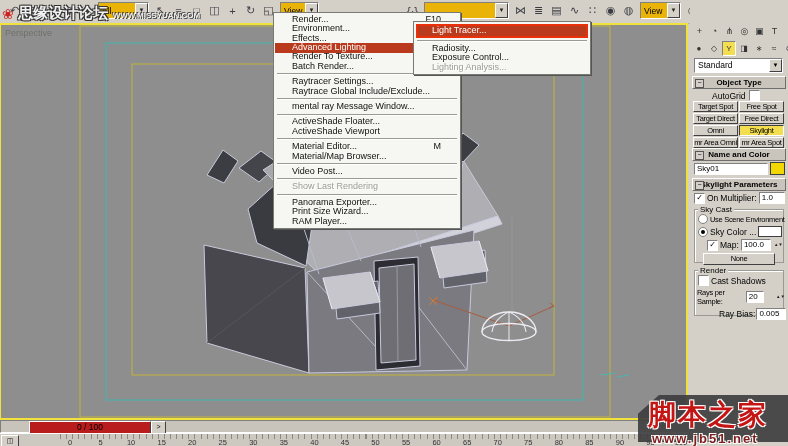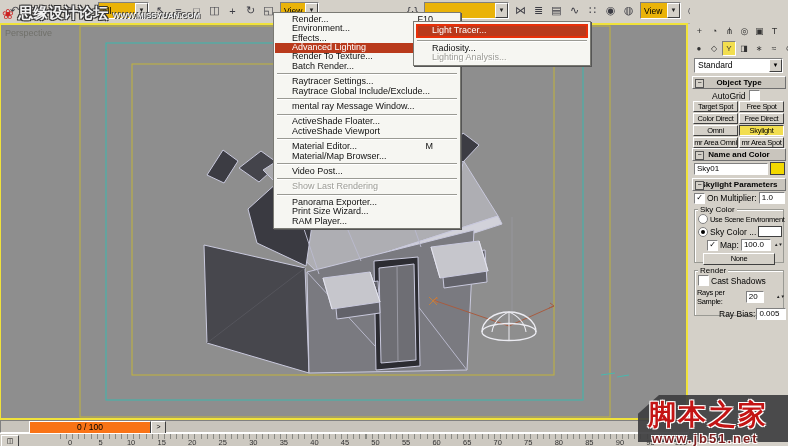--- a/index.html
+++ b/index.html
@@ -30,21 +30,21 @@
   .vp-label{position:absolute;left:4px;top:3px;font-size:9px;color:#70706a;}
   .viewport svg{position:absolute;left:0;top:0;}
 
   
   .menu,.submenu{position:absolute;background:#f6f6f2;border:1px solid #7a7a74;
       box-shadow:1px 1px 0 #555;font-size:9px;color:#111;padding:2px 1px;z-index:40;}
   .menu{left:273px;top:12px;width:184px;}
   .submenu{left:413px;top:21px;width:174px;z-index:41;}
   .menu-item{position:relative;height:9.4px;line-height:9.6px;padding-left:17px;
       display:flex;align-items:center;white-space:nowrap;}
-  .menu-item .shortcut{margin-left:auto;padding-right:26px;}
+  .menu-item .shortcut{margin-left:auto;padding-right:18px;}
   .menu-item .sub-arrow{position:absolute;right:3px;font-size:7px;}
   .menu-sep{height:1px;background:#9a9a94;border-bottom:1px solid #fff;margin:2px 2px;}
   .st-highlighted{background:var(--accent);color:#fff;}
   .st-highlighted-boxed{background:var(--accent);color:#fff;border:2px solid #e8300a;
       height:10px;margin:0 1px 2px 1px;padding-left:14px;}
   .st-disabled{color:#9c9c96;text-shadow:1px 1px 0 #fff;}
 
   
   .cpanel{position:absolute;left:690px;top:0;width:98px;height:446px;background:#d4d0c8;
           font-size:8.5px;color:#000;}
@@ -82,21 +82,21 @@
   .spin{display:inline-flex;flex-direction:column;font-size:4.5px;line-height:4.5px;color:#222;
        margin-left:1px;}
   .swatch{display:inline-block;border:1px solid #404040;}
   .groupbox{position:absolute;left:4px;width:88px;border:1px solid #9a9a94;
        box-shadow:1px 1px 0 #fff inset;}
   .groupbox .legend{position:absolute;top:-5px;left:3px;background:#d4d0c8;padding:0 2px;font-size:8px;}
 
   
   .timebar{position:absolute;left:0;top:420px;width:689px;height:13px;background:#c8c4bc;
        border:1px solid;border-color:#808080 #fff #fff #808080;box-sizing:border-box;}
-  .time-handle{position:absolute;left:28px;top:0;width:120px;height:11px;background:#f97316;
+  .time-handle{position:absolute;left:28px;top:0;width:120px;height:11px;background:#b91c1c;
        border:1px solid;border-color:#fff #404040 #404040 #fff;font-size:8.5px;text-align:center;
        line-height:11px;}
   .time-next{position:absolute;left:150px;top:0;width:13px;height:11px;background:#d4d0c8;
        border:1px solid;border-color:#fff #404040 #404040 #fff;font-size:7px;text-align:center;line-height:10px;}
   .trackbar{position:absolute;left:0;top:433px;width:689px;height:13px;background:#cdc9c1;
        border-top:1px solid #fff;}
   .tb-ruler{position:absolute;left:60px;top:0;width:629px;height:5px;
        background:repeating-linear-gradient(90deg,#8a8a84 0 1px,transparent 1px 6.11px);}
   .tick-label{position:absolute;top:4px;font-size:7.5px;color:#333;transform:translateX(-50%);}
   .curve-btn{position:absolute;left:1px;top:1px;width:16px;height:11px;background:#d4d0c8;
@@ -386,20 +386,25 @@
         <span class="label">Light Tracer...</span>
         <span class="shortcut"></span>
 
       </div>
       <div class="menu-sep"></div>
       <div class="menu-item">
         <span class="label">Radiosity...</span>
         <span class="shortcut"></span>
 
       </div>
+      <div class="menu-item">
+        <span class="label">Exposure Control...</span>
+        <span class="shortcut"></span>
+
+      </div>
       <div class="menu-item st-disabled">
         <span class="label">Lighting Analysis...</span>
         <span class="shortcut"></span>
 
       </div>
     </div>
 
   <div class="cpanel">
     <div class="cp-row cp-tabs">
 
@@ -462,21 +467,21 @@
     </div>
     <div class="ot-grid">
 
     <span class="mx-btn">
           <span>Target Spot</span>
         </span>
         <span class="mx-btn">
           <span>Free Spot</span>
         </span>
         <span class="mx-btn">
-          <span>Color Direct</span>
+          <span>Target Direct</span>
         </span>
         <span class="mx-btn">
           <span>Free Direct</span>
         </span>
         <span class="mx-btn">
           <span>Omni</span>
         </span>
         <span class="mx-btn active">
           <span>Skylight</span>
         </span>
@@ -503,21 +508,21 @@
     </div>
     <div class="cp-row" style="left:4px;top:192px;gap:2px;">
       <span class="chk">✓</span>
       <span>On</span>
       <span>Multiplier:</span>
       <span class="field" style="width:20px;">1.0</span>
       <span class="spin">▲▼</span>
     </div>
 
     <div class="groupbox" style="top:209px;height:52px;">
-      <span class="legend">Sky Color</span>
+      <span class="legend">Sky Cast</span>
       <div class="cp-row" style="left:3px;top:4px;gap:2px;position:relative;">
         <span class="radio"></span>
         <span style="font-size:7.5px;letter-spacing:-0.3px;">Use Scene Environment</span>
       </div>
       <div class="cp-row" style="left:3px;top:6px;gap:2px;position:relative;">
         <span class="radio sel"></span>
         <span>Sky Color ...</span>
         <span class="swatch" style="width:22px;height:9px;background:#ffffff;"></span>
       </div>
       <div class="cp-row" style="left:12px;top:8px;gap:2px;position:relative;">

